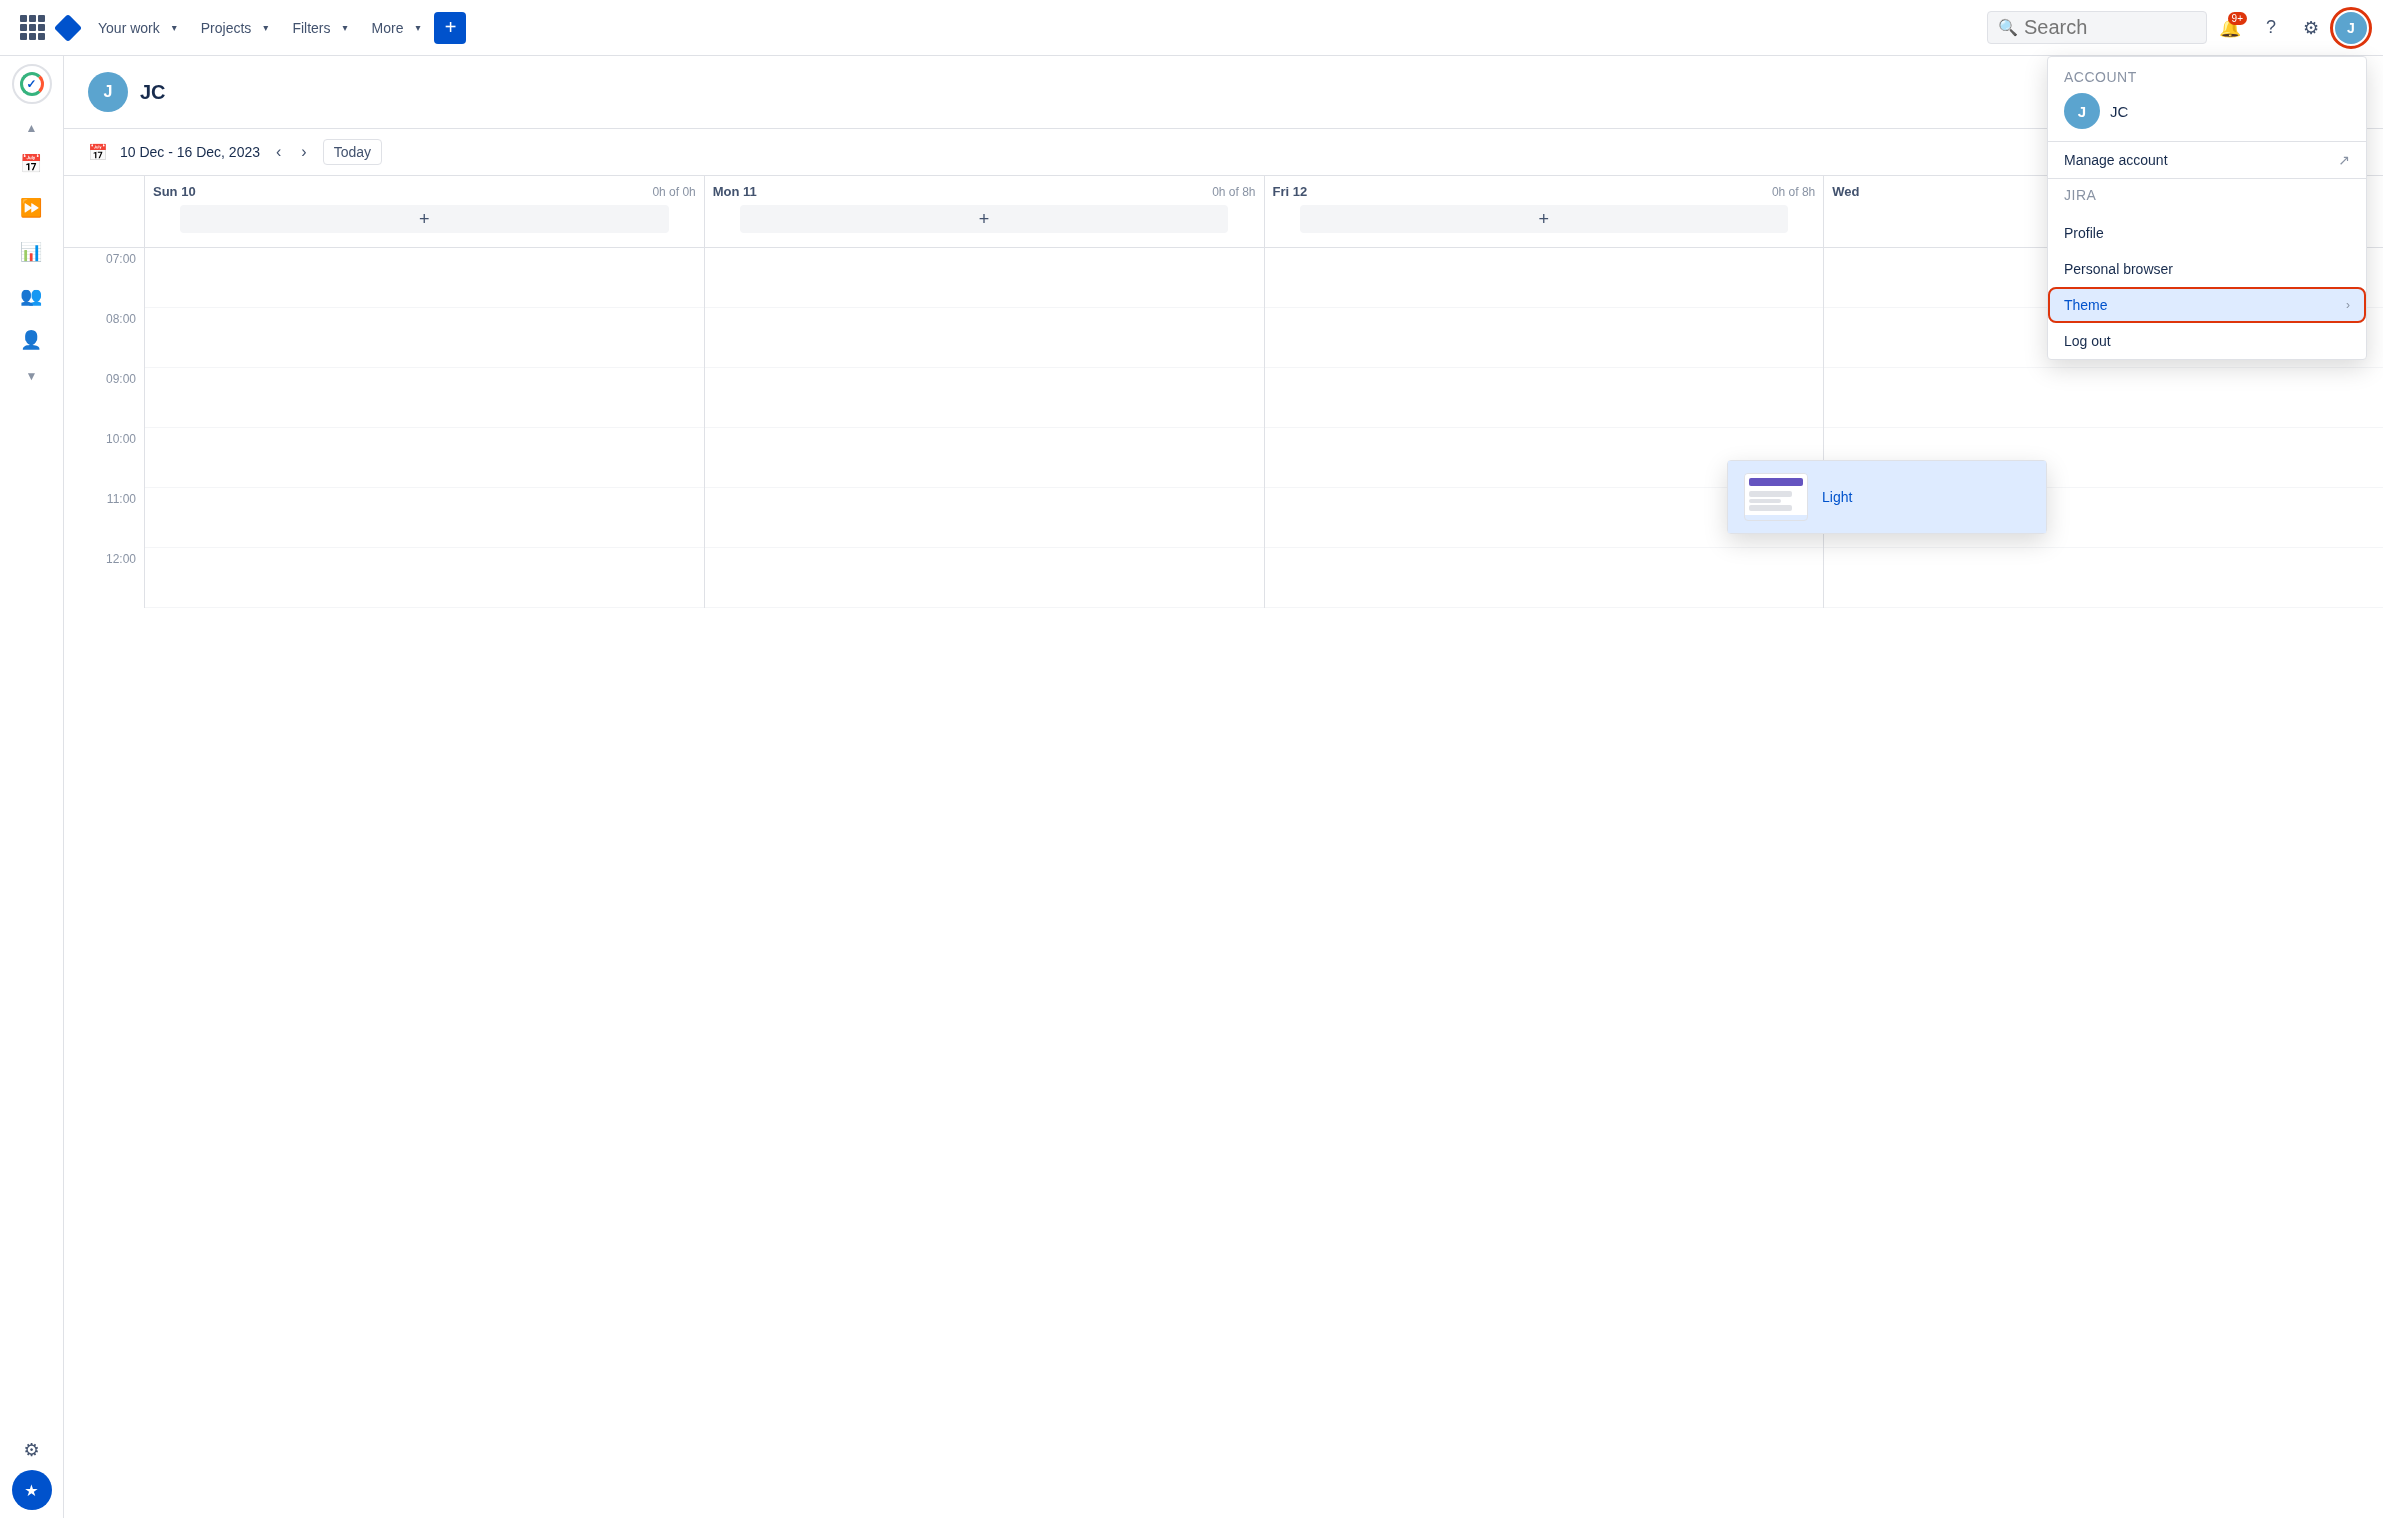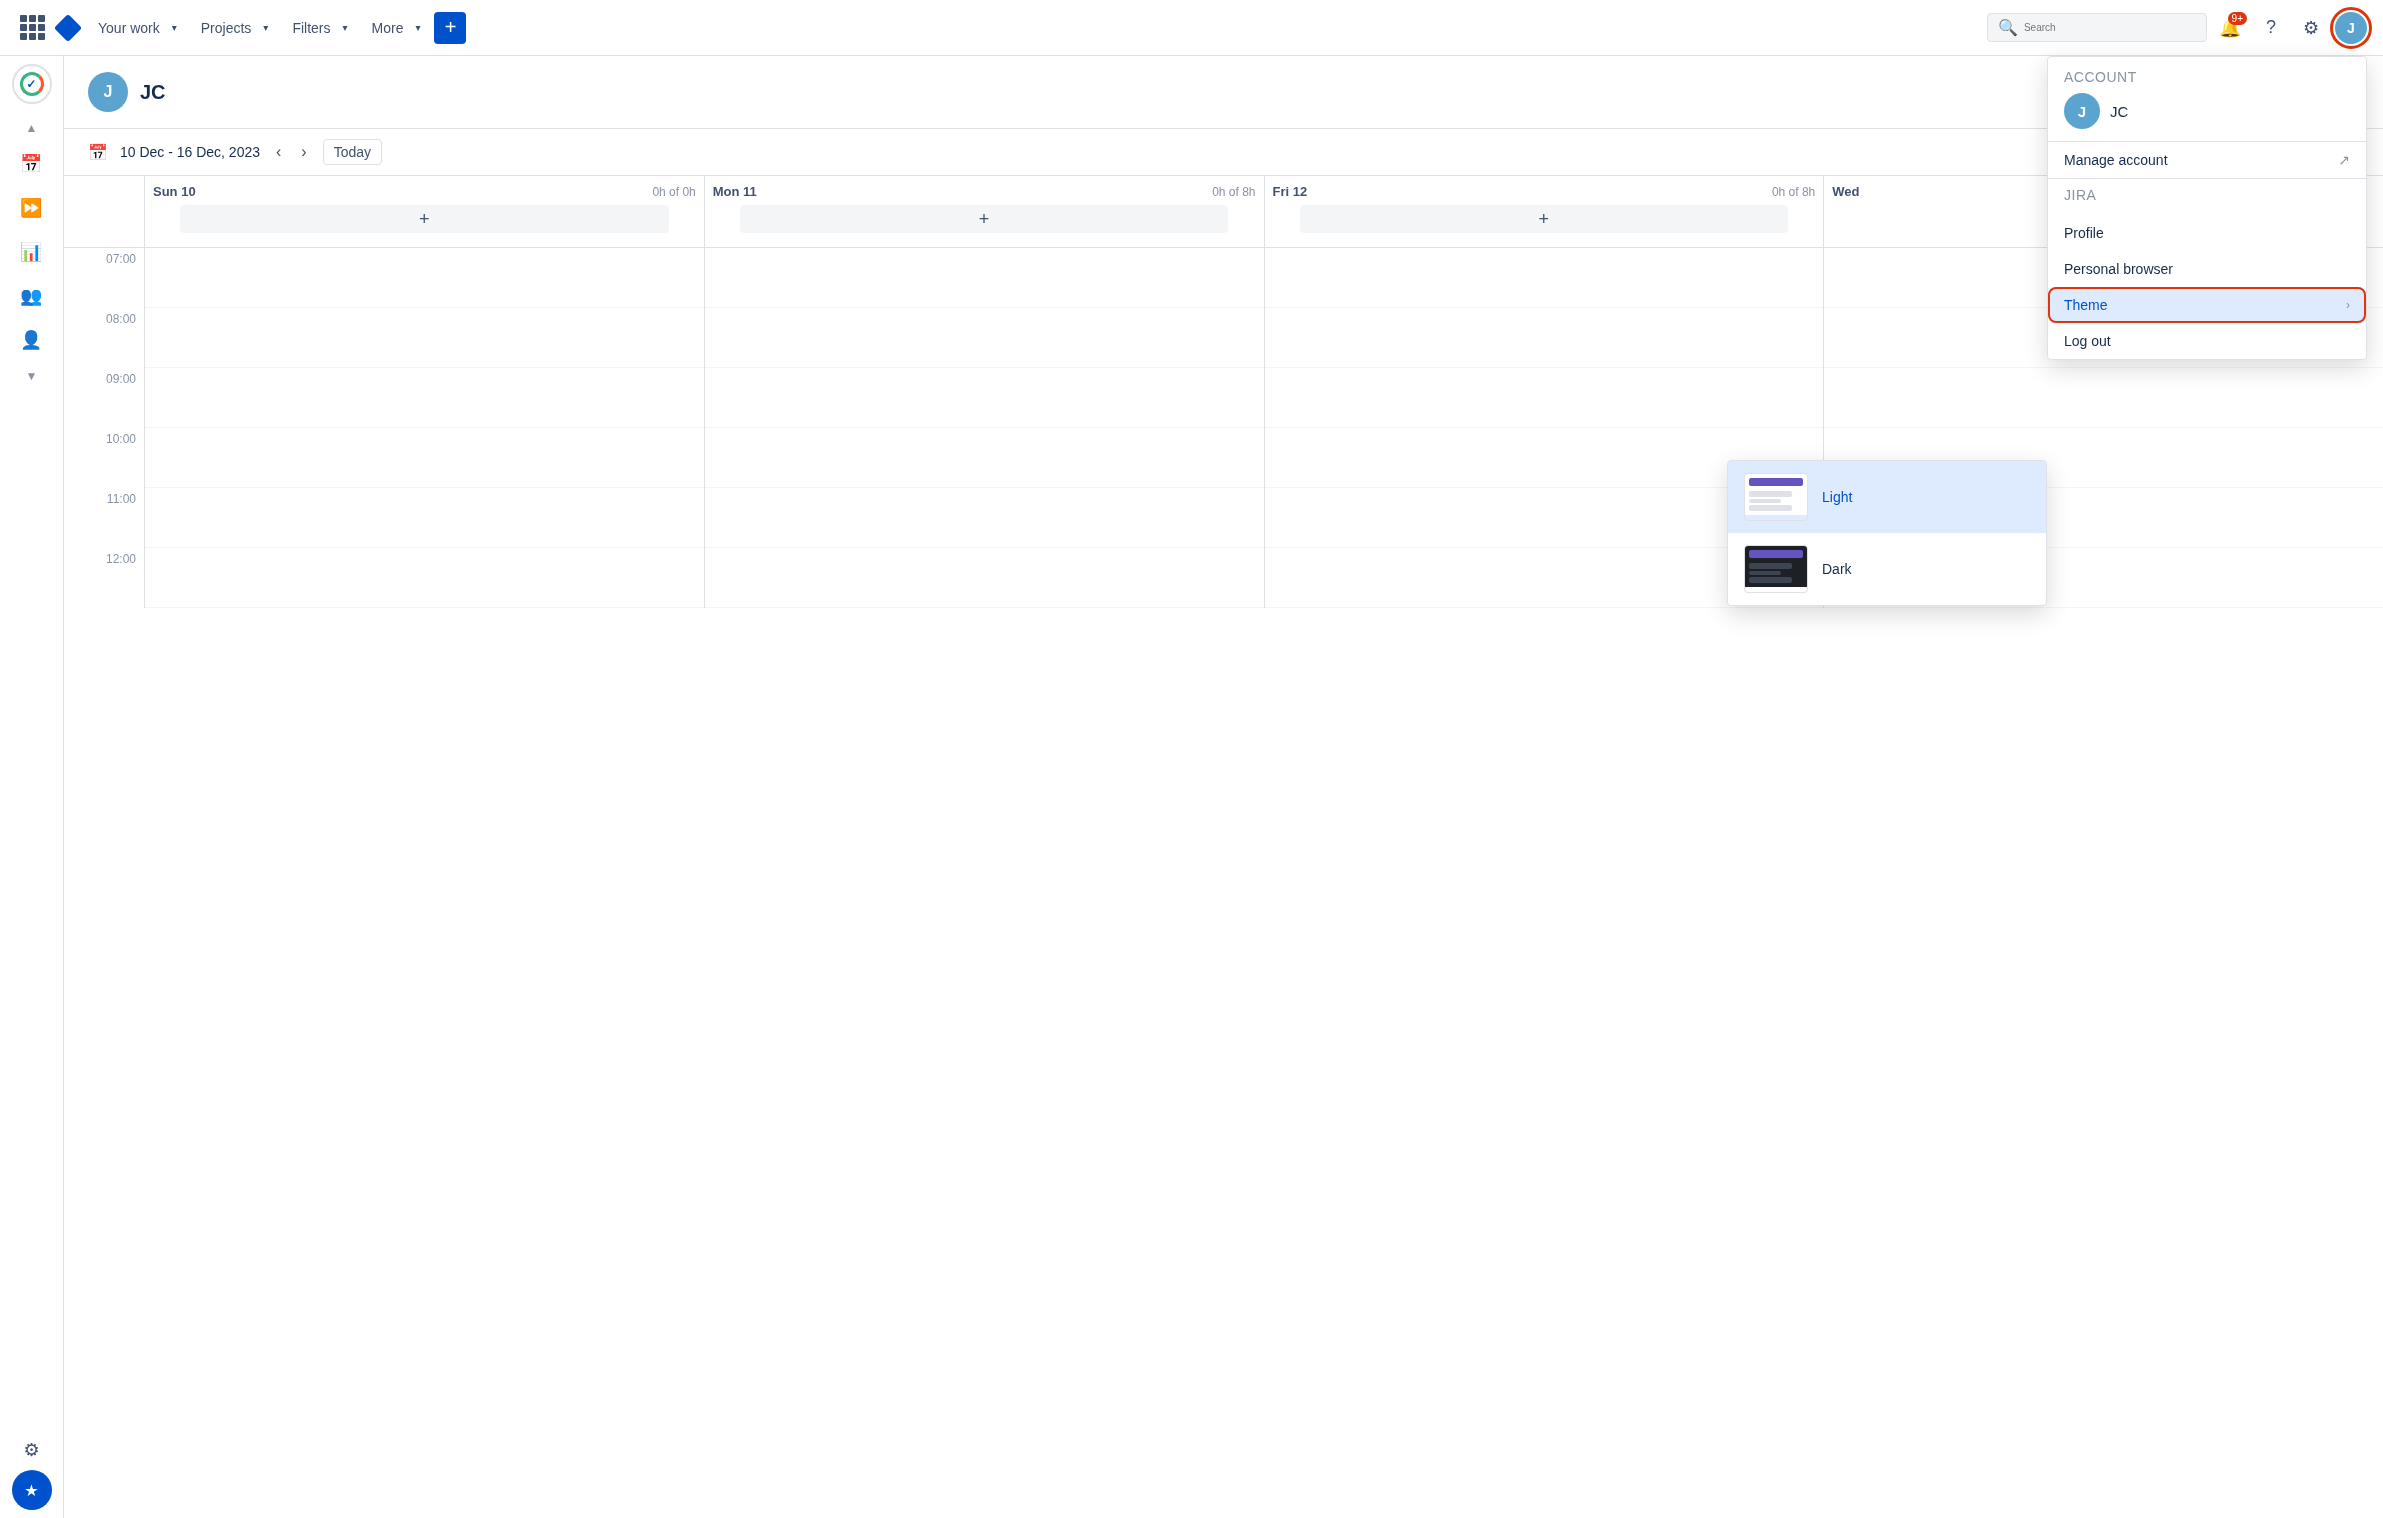--- a/index.html
+++ b/index.html
@@ -23,21 +23,21 @@
     }
     .nav-chevron { font-size: 10px; color: #42526e; }
     .add-btn {
       width: 32px; height: 32px; background: #0052cc; border-radius: 4px;
       display: flex; align-items: center; justify-content: center; cursor: pointer; color: #fff; font-size: 20px; font-weight: 300; border: none;
     }
     .search-bar {
       display: flex; align-items: center; background: #f4f5f7; border: 1px solid #dfe1e6;
       border-radius: 4px; padding: 4px 10px; gap: 6px; width: 220px; cursor: text;
     }
-    .search-bar input { border: none; background: transparent; outline: none; font-size: 10px; color: #42526e; width: 100%; }
+    .search-bar input { border: none; background: transparent; outline: none; font-size: 20px; color: #42526e; width: 100%; }
     .notif-btn { position: relative; width: 32px; height: 32px; display: flex; align-items: center; justify-content: center; cursor: pointer; }
     .notif-badge {
       position: absolute; top: 0; right: 0; background: #de350b; color: #fff;
       border-radius: 10px; font-size: 10px; padding: 1px 4px; min-width: 18px; text-align: center;
     }
     .icon-btn { width: 32px; height: 32px; display: flex; align-items: center; justify-content: center; cursor: pointer; color: #42526e; font-size: 18px; }
     .avatar-circle {
       width: 32px; height: 32px; border-radius: 50%; background: #5ba4cf;
       display: flex; align-items: center; justify-content: center; color: #fff; font-weight: 700; font-size: 14px; cursor: pointer;
     }
@@ -391,25 +391,14 @@
       <div class="preview-light">
         <div class="preview-light-header"></div>
         <div class="preview-light-bar"></div>
         <div class="preview-light-bar2"></div>
         <div class="preview-light-bar"></div>
       </div>
     </div>
     <span class="theme-label">Light</span>
   </div>
 
-  <div class="theme-option">
-    <div class="theme-preview">
-      <div class="preview-dark">
-        <div class="preview-dark-header"></div>
-        <div class="preview-dark-bar"></div>
-        <div class="preview-dark-bar2"></div>
-        <div class="preview-dark-bar"></div>
-      </div>
-    </div>
-    <span class="theme-label">Dark</span>
-  </div>
 
 </div>
 
 </body></html>

